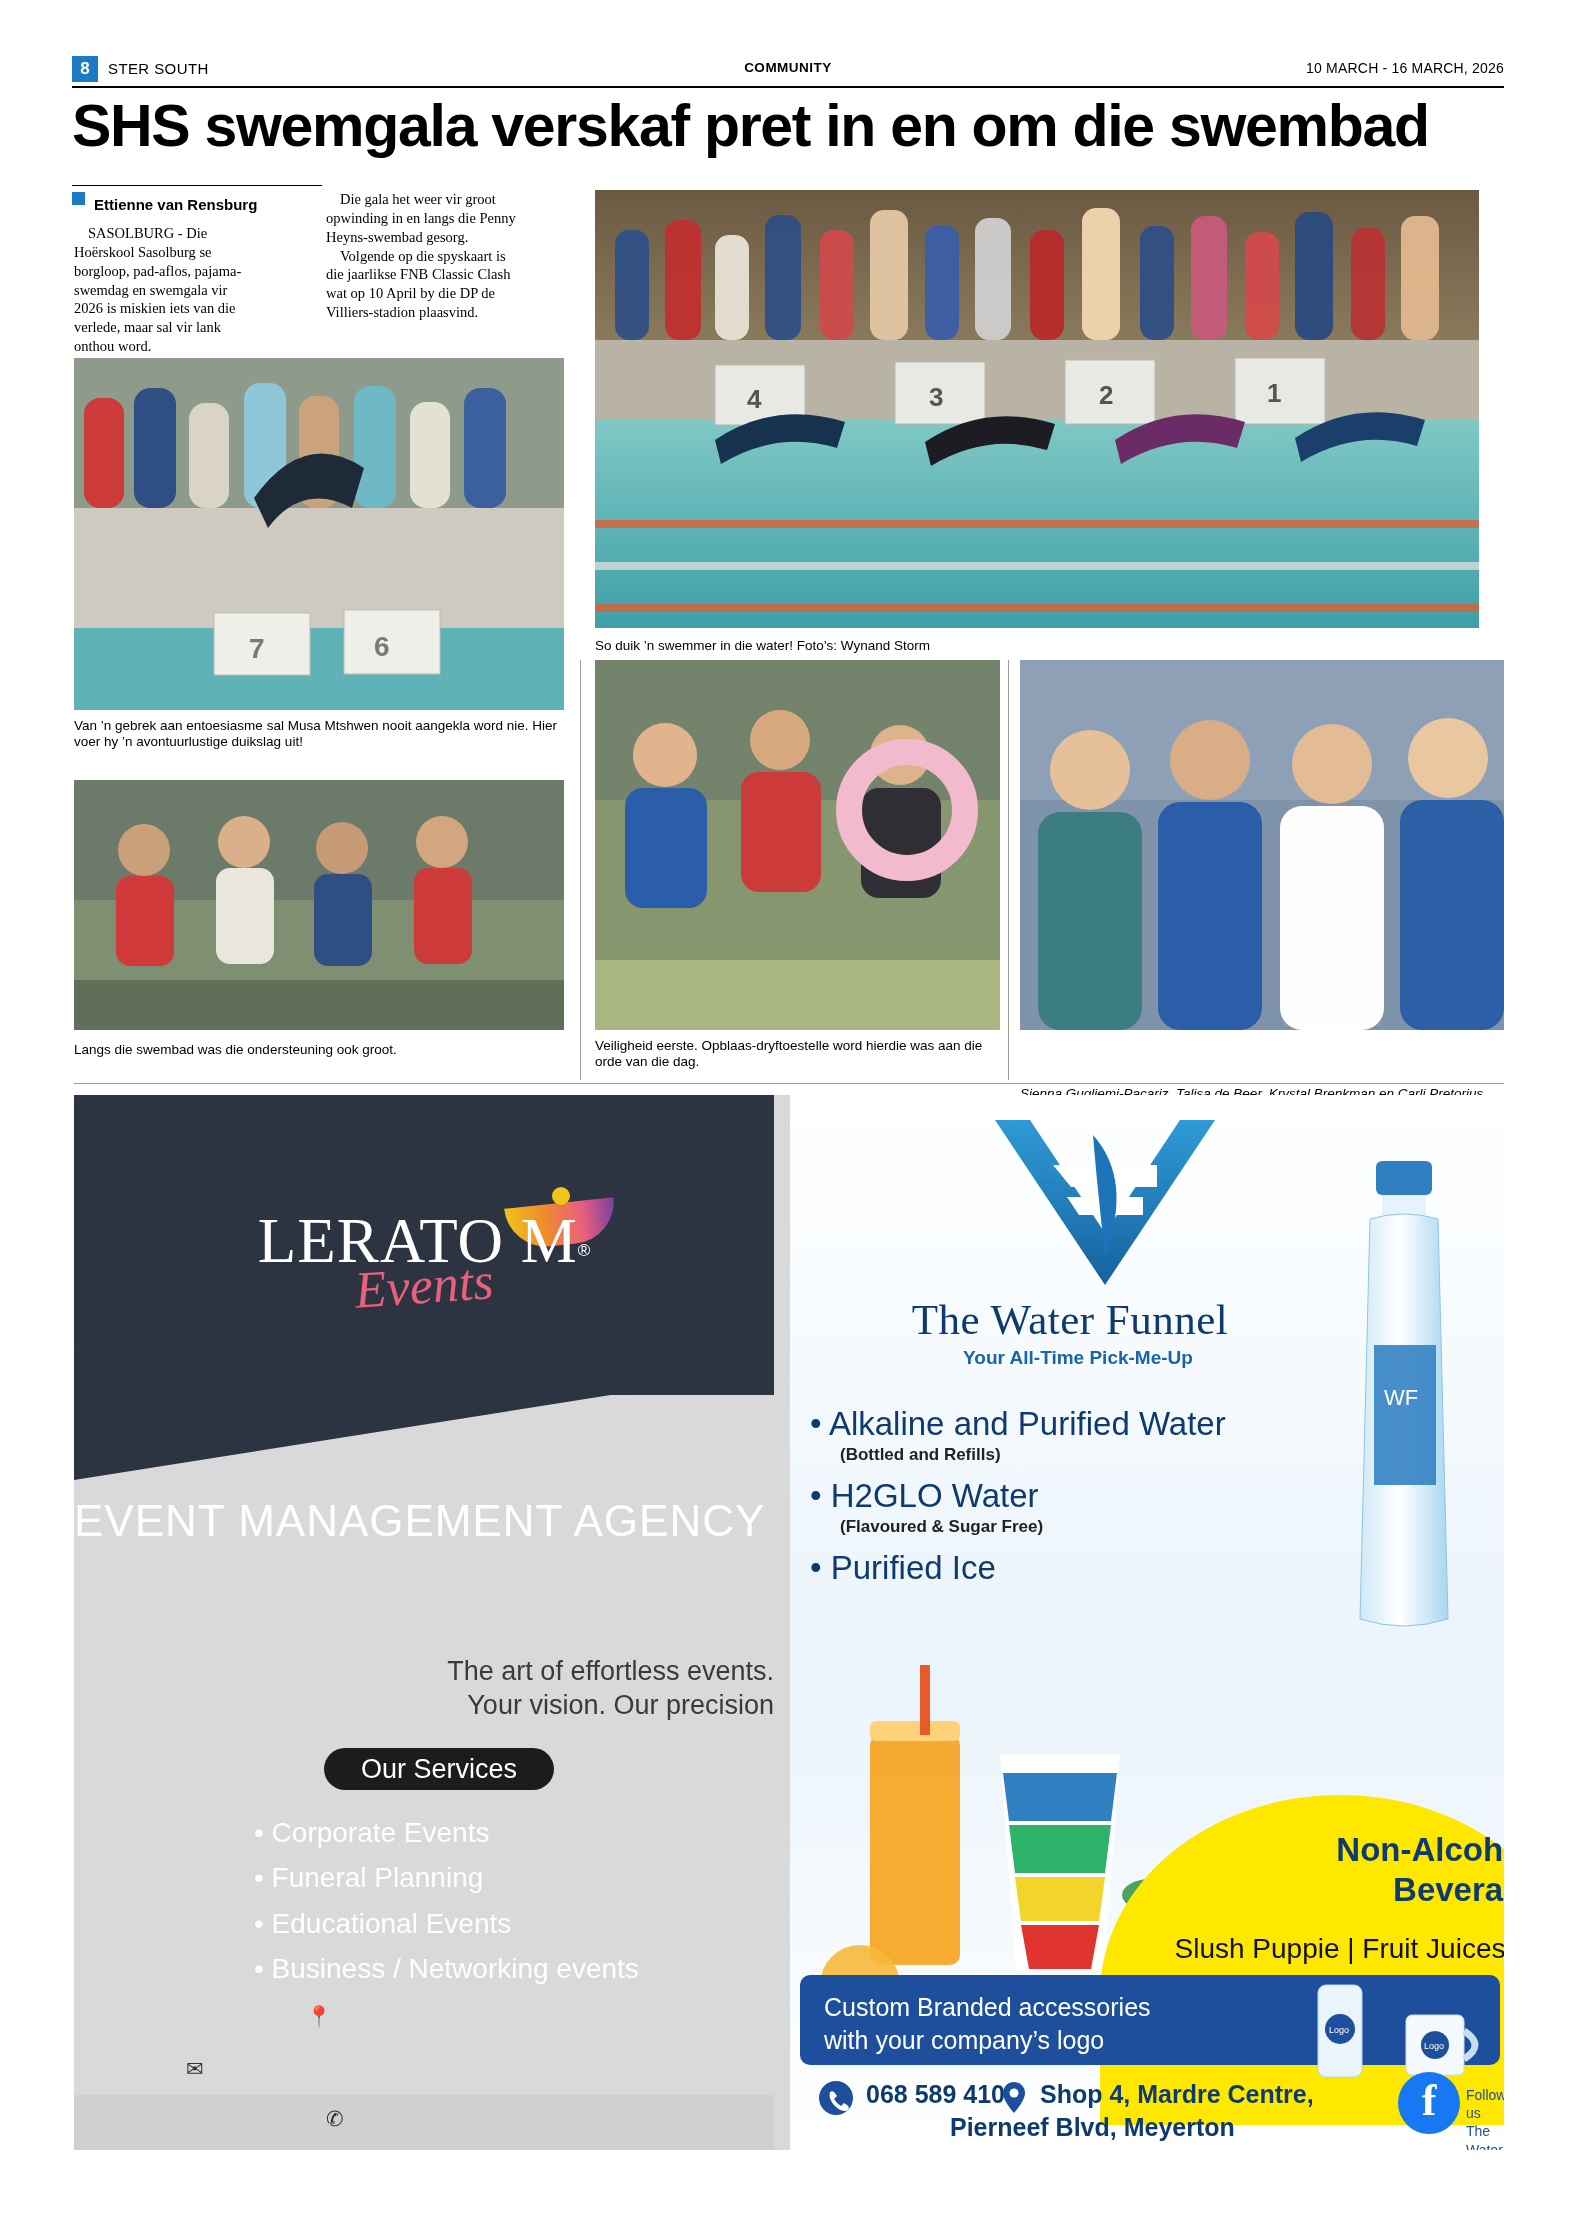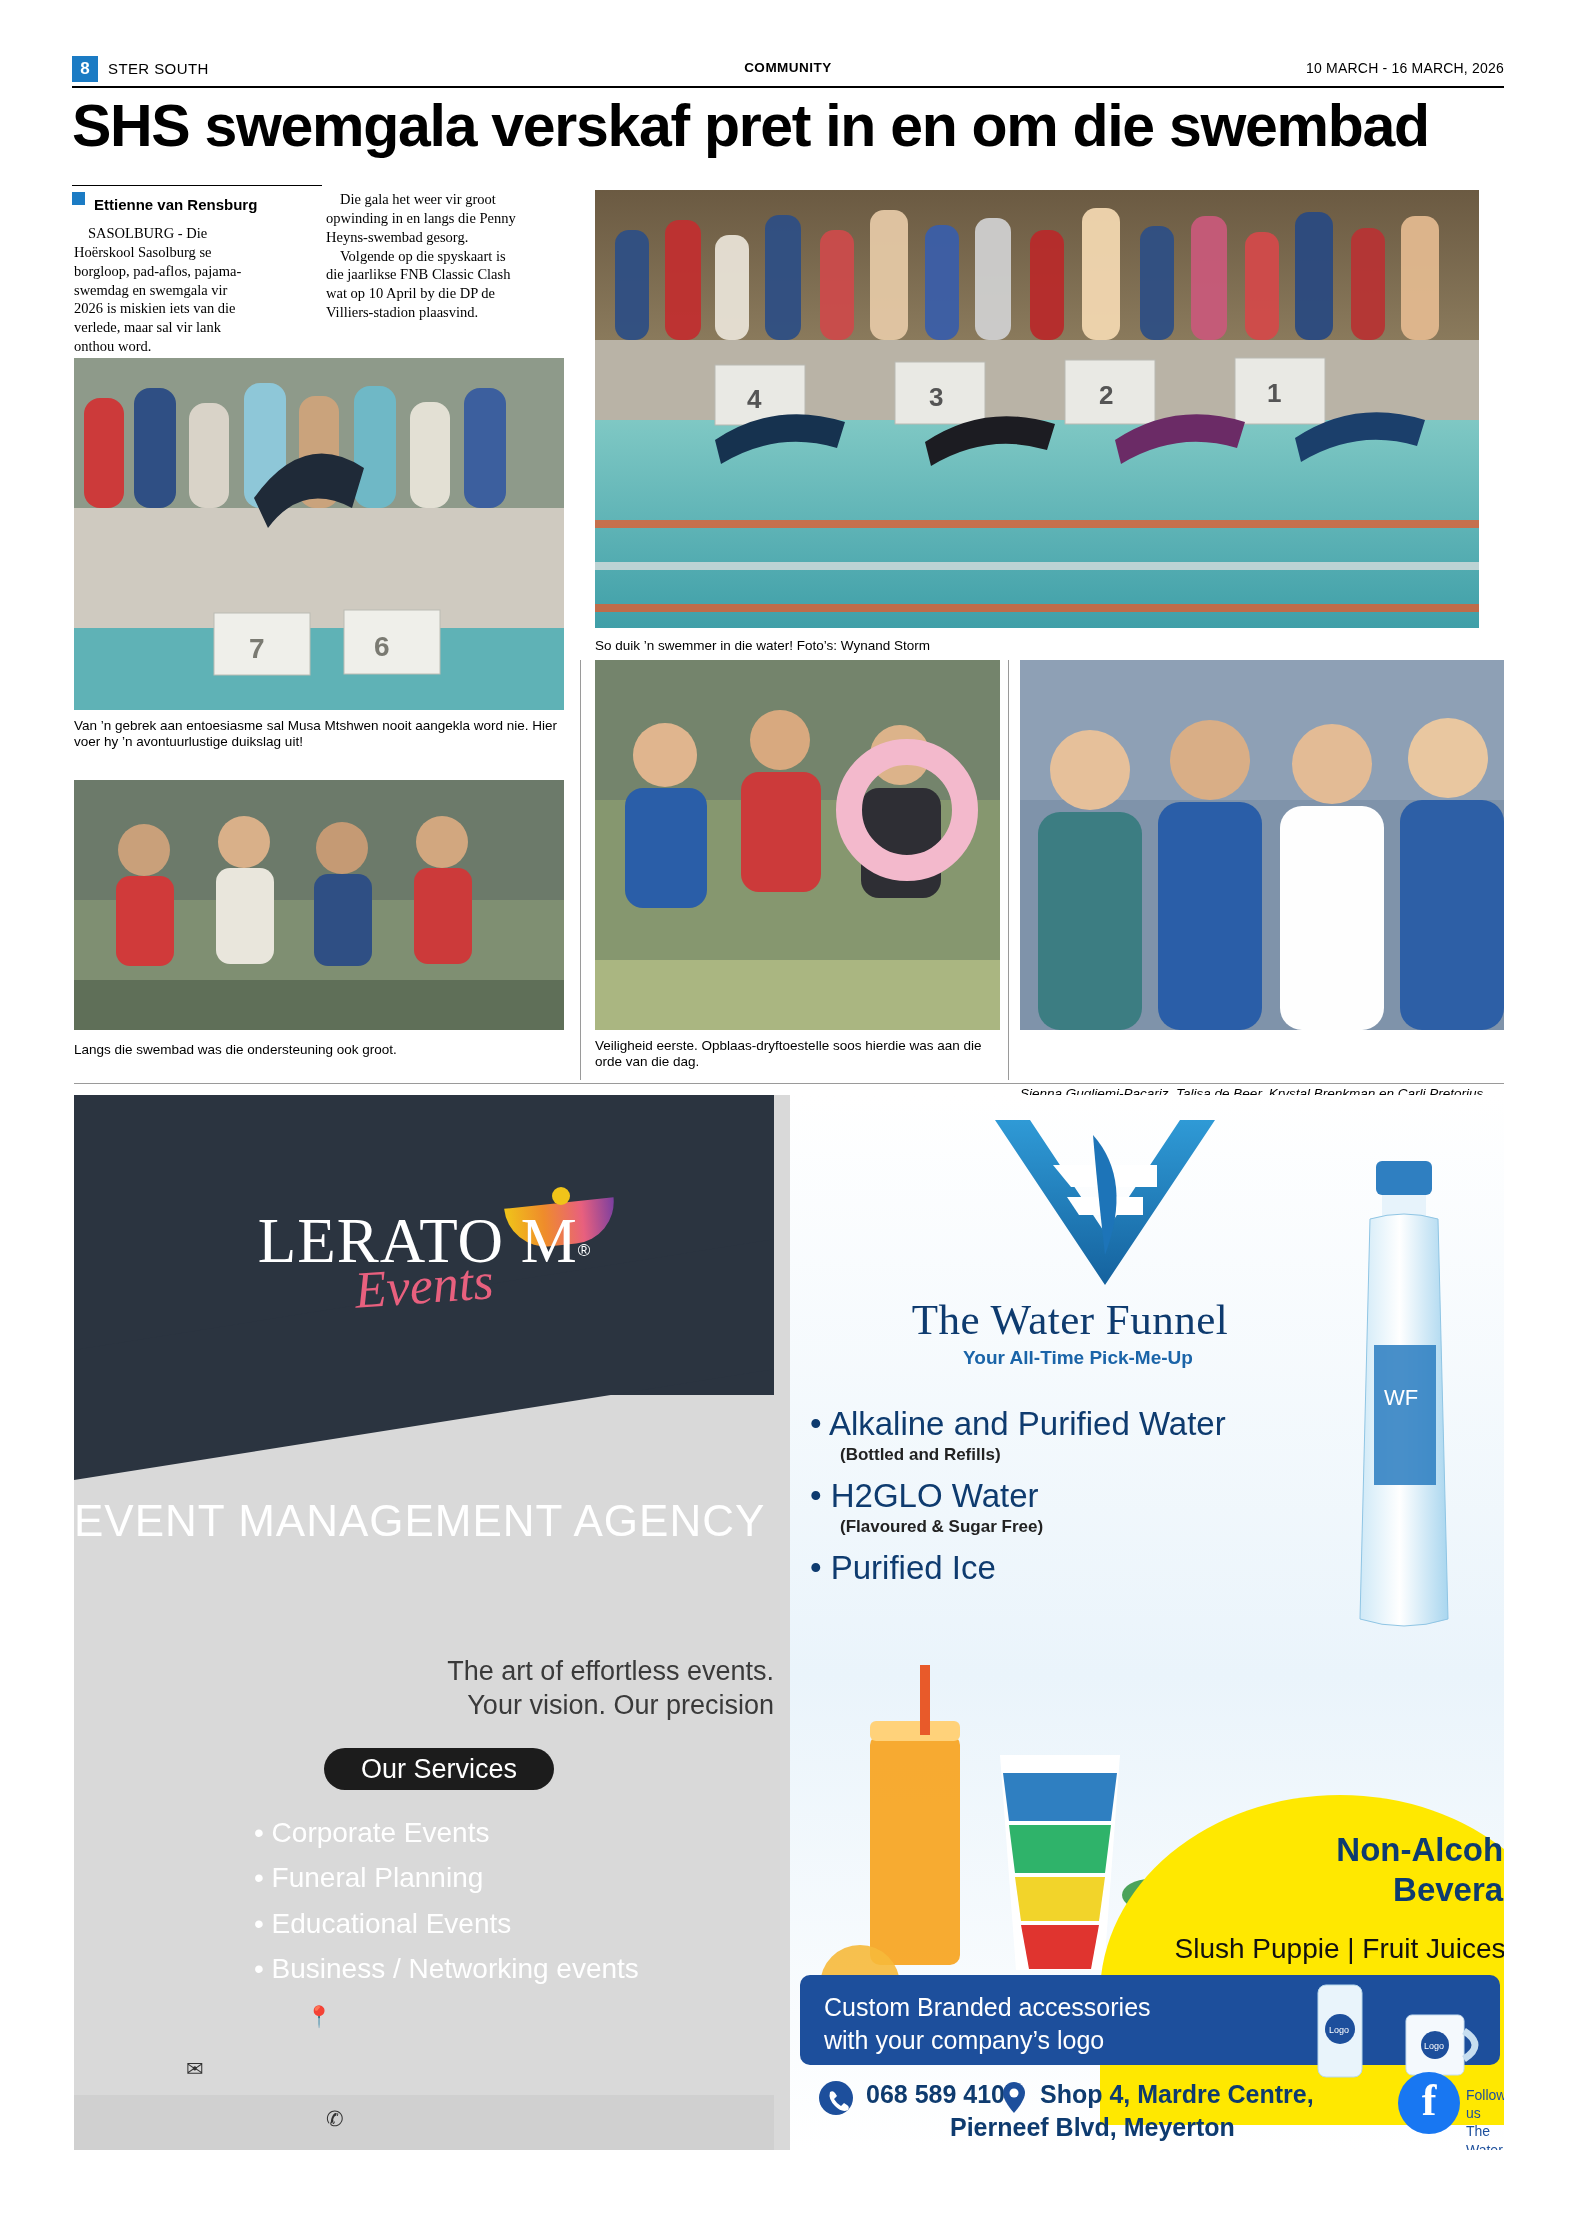--- a/index.html
+++ b/index.html
@@ -538,21 +538,21 @@
       <circle cx="70" cy="95" r="32" fill="#e0b58e"></circle>
       <rect x="30" y="128" width="82" height="120" rx="18" fill="#2a5ea8"></rect>
       <circle cx="185" cy="80" r="30" fill="#d8a97f"></circle>
       <rect x="146" y="112" width="80" height="120" rx="18" fill="#cc3a3a"></rect>
       <circle cx="305" cy="95" r="30" fill="#dcb38a"></circle>
       <rect x="266" y="128" width="80" height="110" rx="18" fill="#2e2e34"></rect>
       <circle cx="312" cy="150" r="58" fill="none" stroke="#f3b9cc" stroke-width="26"></circle>
       <rect x="0" y="300" width="405" height="70" fill="#c8cf8f" opacity="0.55"></rect>
     </svg>
   </div>
-  <div class="cap" style="left:595px; top:1038px; width:400px;">Veiligheid eerste. Opblaas-dryftoestelle soos hierdie was aan die orde van die dag.</div>
+  <div class="cap" style="left:595px; top:1038px; width:400px;">Veiligheid eerste. Opblaas-dryftoestelle word hierdie was aan die orde van die dag.</div>
 
   <div class="photo" style="left:1020px; top:660px; width:484px; height:370px;">
     <svg width="484" height="370" viewBox="0 0 484 370" preserveAspectRatio="none">
       <rect x="0" y="0" width="484" height="140" fill="#8ea0b5"></rect>
       <rect x="0" y="140" width="484" height="230" fill="#7f93aa"></rect>
       <g>
         <circle cx="70" cy="110" r="40" fill="#e6c09a"></circle>
         <rect x="18" y="152" width="104" height="218" rx="22" fill="#3c7d82"></rect>
         <circle cx="190" cy="100" r="40" fill="#d9ae86"></circle>
         <rect x="138" y="142" width="104" height="228" rx="22" fill="#2a5ea8"></rect>

